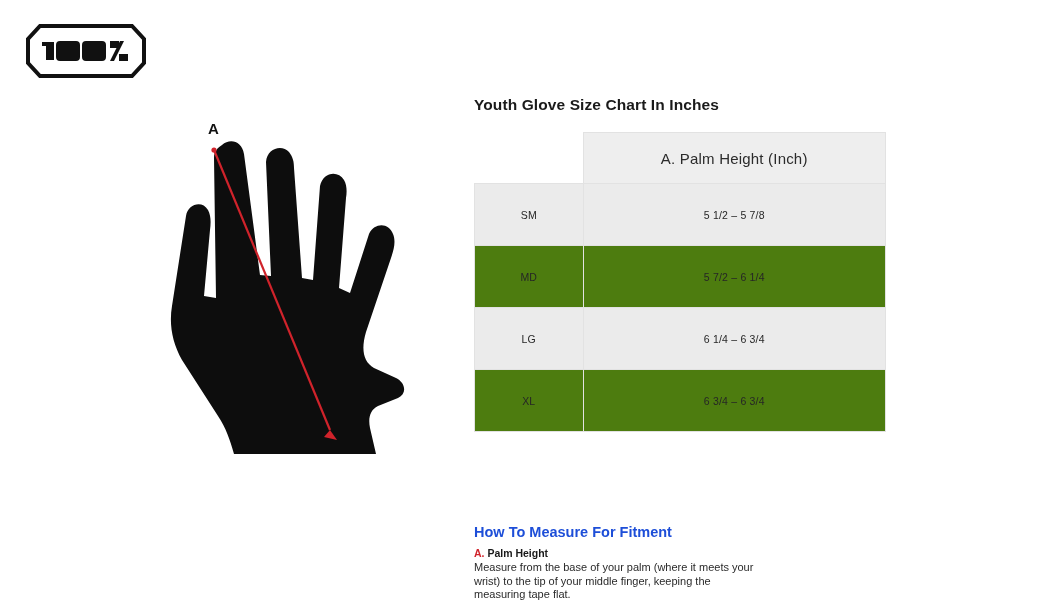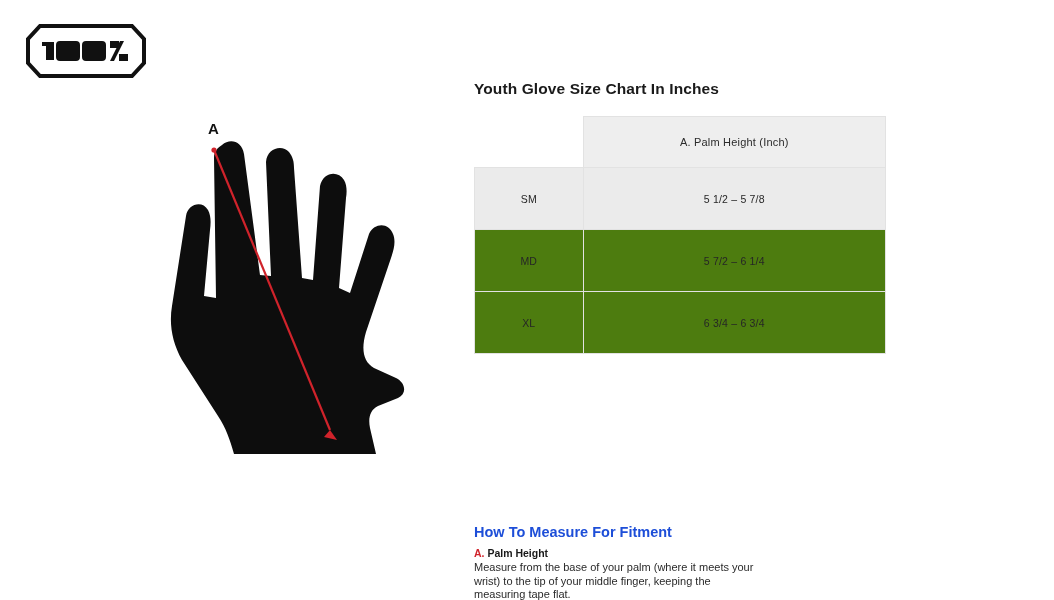--- a/index.html
+++ b/index.html
@@ -51,21 +51,21 @@
     position: absolute;
     left: 474px;
     top: 80px;
     width: 540px;
   }
   .chart-title {
     font-size: 15.5px;
     font-weight: 700;
     color: #1a1a1a;
     letter-spacing: 0.1px;
-    margin: 0 0 18px 0;
+    margin: 16px 0 18px 0;
   }
 
   table.size-chart {
     border-collapse: collapse;
     width: 412px;
     table-layout: fixed;
   }
   table.size-chart td,
   table.size-chart th {
     border: 1px solid #e2e2e2;
@@ -78,21 +78,21 @@
   }
   table.size-chart .corner-cell {
     border: none;
     width: 106px;
     background: #ffffff;
   }
   table.size-chart thead th.col-head {
     height: 48px;
     background: #eeeeee;
     font-weight: 400;
-    font-size: 11px;
+    font-size: 15px;
     color: #2b2b2b;
   }
   table.size-chart tbody tr td {
     height: 59px;
   }
   table.size-chart tbody tr.shaded td {
     background: #ebebeb;
   }
   table.size-chart tbody tr.plain td {
     background: #4d7c0f;
@@ -220,20 +220,24 @@
     </thead>
     <tbody>
       <tr class="shaded">
         <td class="size-cell">SM</td>
         <td class="value-cell">5 1/2 – 5 7/8</td>
       </tr>
       <tr class="plain">
         <td class="size-cell">MD</td>
         <td class="value-cell">5 7/2 – 6 1/4</td>
       </tr>
+      <tr class="shaded">
+        <td class="size-cell">LG</td>
+        <td class="value-cell">6 1/4 – 6 3/4</td>
+      </tr>
       <tr class="plain">
         <td class="size-cell">XL</td>
         <td class="value-cell">6 3/4 – 6 3/4</td>
       </tr>
     </tbody>
   </table>
 </div>
 
 <div class="measure-block">
   <h3 class="measure-title">How To Measure For Fitment</h3>

